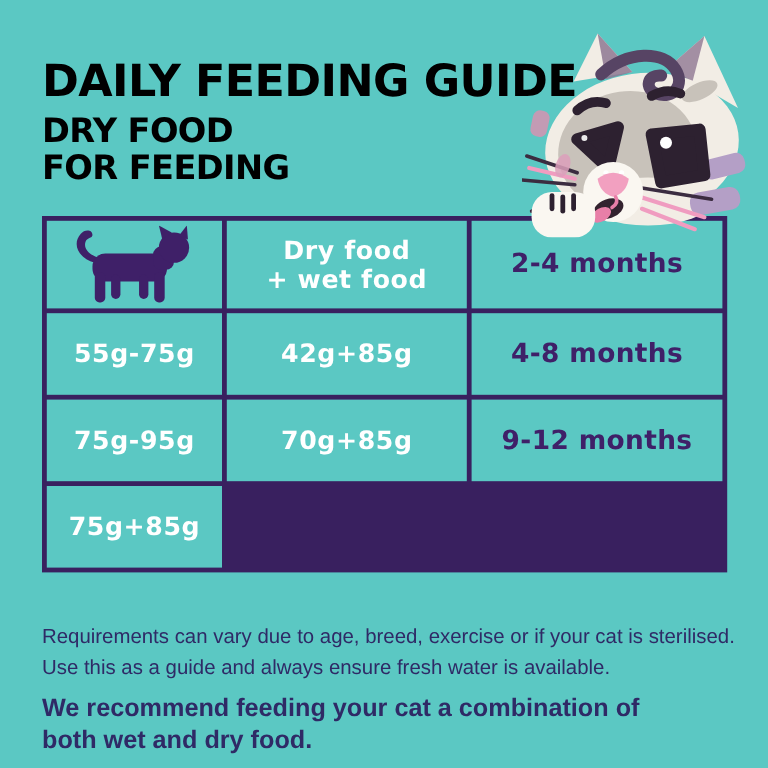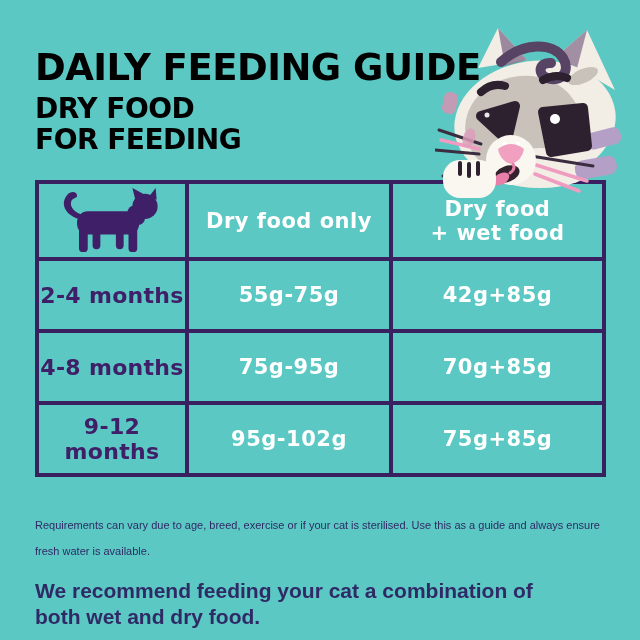--- a/index.html
+++ b/index.html
@@ -23,21 +23,21 @@
   }
   .cell{
     background:#5BC8C3;display:flex;flex-direction:column;
     align-items:center;justify-content:center;text-align:center;
   }
   .cell.white-txt{color:#FFFFFF;font-weight:bold;font-size:21px;letter-spacing:0.5px;}
   .cell.age-txt{color:#3F2068;font-weight:bold;font-size:22px;letter-spacing:0.3px;}
   .hdr-line{line-height:24px;}
   
   .note{position:absolute;left:35px;color:#2F2A66;font-family:"Liberation Sans","DejaVu Sans",sans-serif;}
-  .note-1{top:501px;width:588px;font-size:11px;line-height:26px;}
+  .note-1{top:501px;width:588px;font-size:17px;line-height:26px;}
   .note-2{top:557px;width:500px;font-size:21px;line-height:26px;font-weight:bold;}
   
   .kitten{position:absolute;left:435px;top:18px;z-index:5;}
   .cat-icon{display:block;}
 </style>
 </head>
 <body>
 
 <div class="poster">
 
@@ -59,37 +59,33 @@
           <rect x="64" y="42" width="8" height="21" rx="4"></rect>
           <rect x="77" y="40" width="9" height="26" rx="4"></rect>
           <rect x="76" y="18" width="18" height="20" rx="7"></rect>
           <circle cx="94" cy="19" r="13"></circle>
           <polygon points="84,12 81,0 92,6"></polygon>
           <polygon points="98,9 105,0 106,12"></polygon>
         </g>
       </svg>
     </div>
     <div class="cell white-txt">
-      <div class="hdr-line">Dry food only</div>
-    </div>
-    <div class="cell white-txt">
       <div class="hdr-line">Dry food</div>
       <div class="hdr-line">+ wet food</div>
     </div>
 
     <div class="cell age-txt">2-4 months</div>
     <div class="cell white-txt">55g-75g</div>
     <div class="cell white-txt">42g+85g</div>
 
     <div class="cell age-txt">4-8 months</div>
     <div class="cell white-txt">75g-95g</div>
     <div class="cell white-txt">70g+85g</div>
 
     <div class="cell age-txt">9-12 months</div>
-    <div class="cell white-txt">95g-102g</div>
     <div class="cell white-txt">75g+85g</div>
   </div>
 
   <svg class="kitten" width="200" height="180" viewBox="0 0 200 180" aria-hidden="true">
 
     <g>
       <polygon points="43,50 63,10 92,42" fill="#F2EDE5"></polygon>
       <polygon points="63,10 92,42 70,48" fill="#8E7792" opacity="0.85"></polygon>
       <polygon points="122,38 152,12 180,72" fill="#F2EDE5"></polygon>
       <polygon points="122,38 152,12 141,54" fill="#8E7792" opacity="0.8"></polygon>

